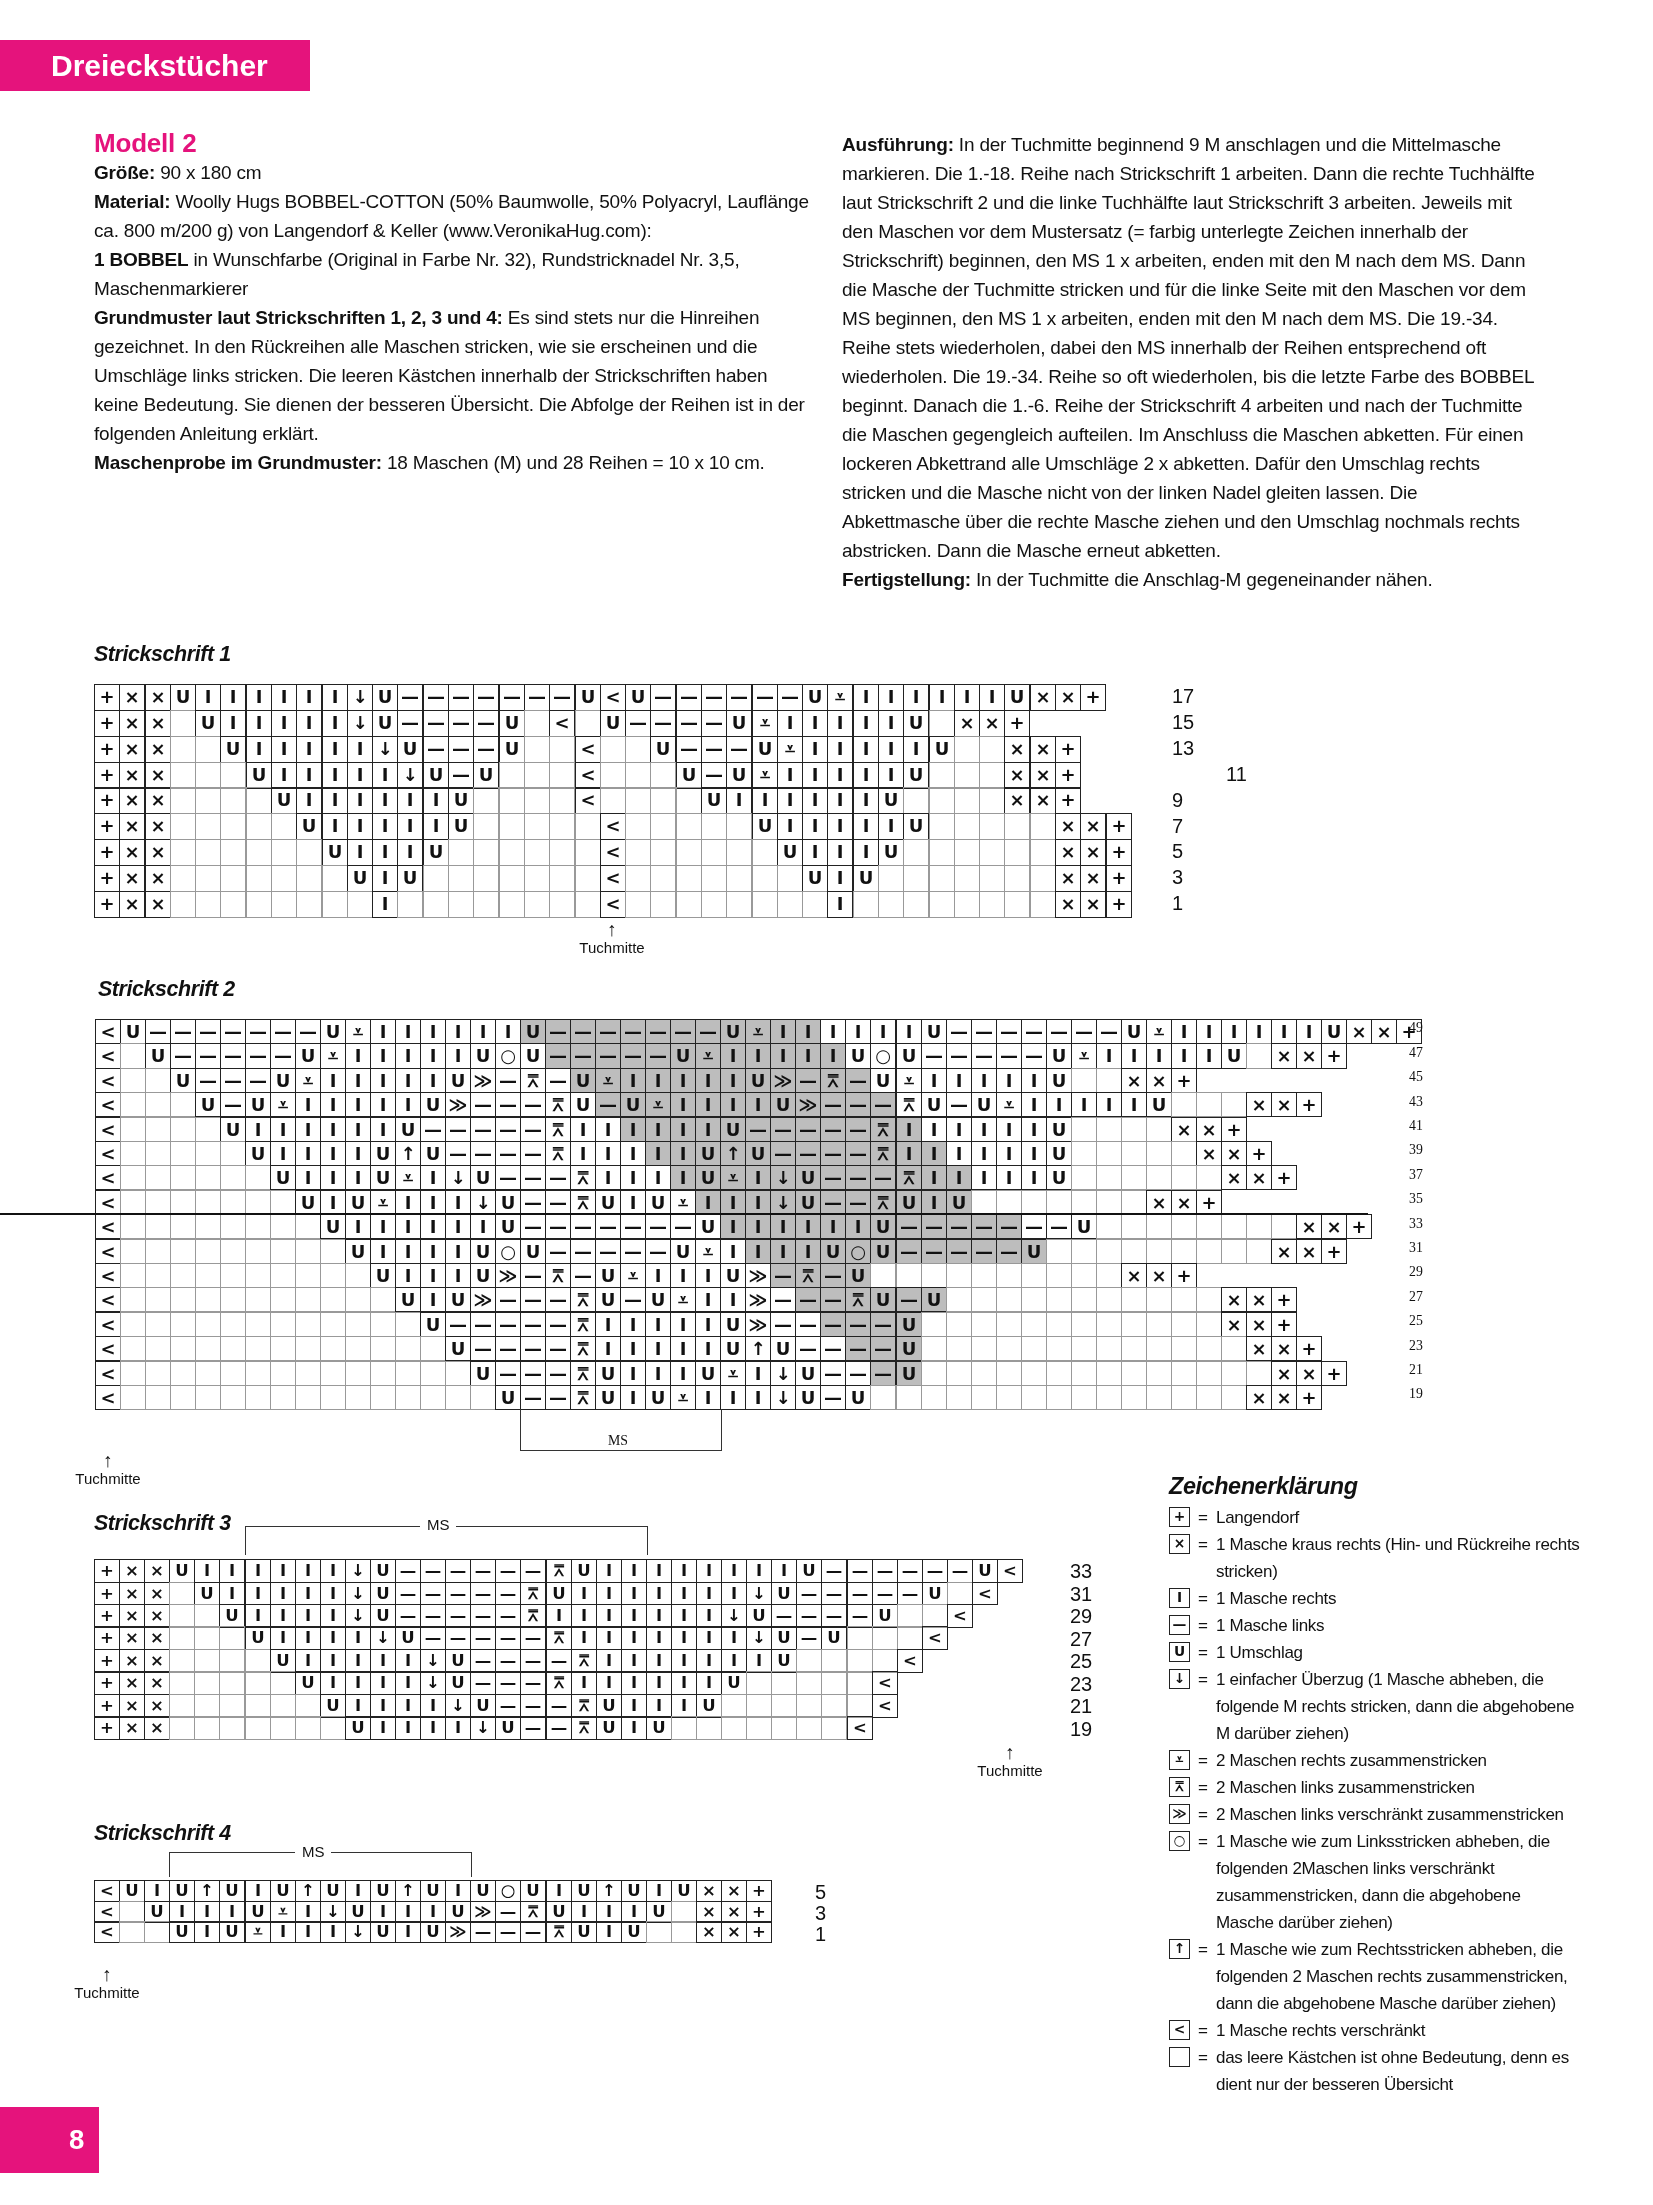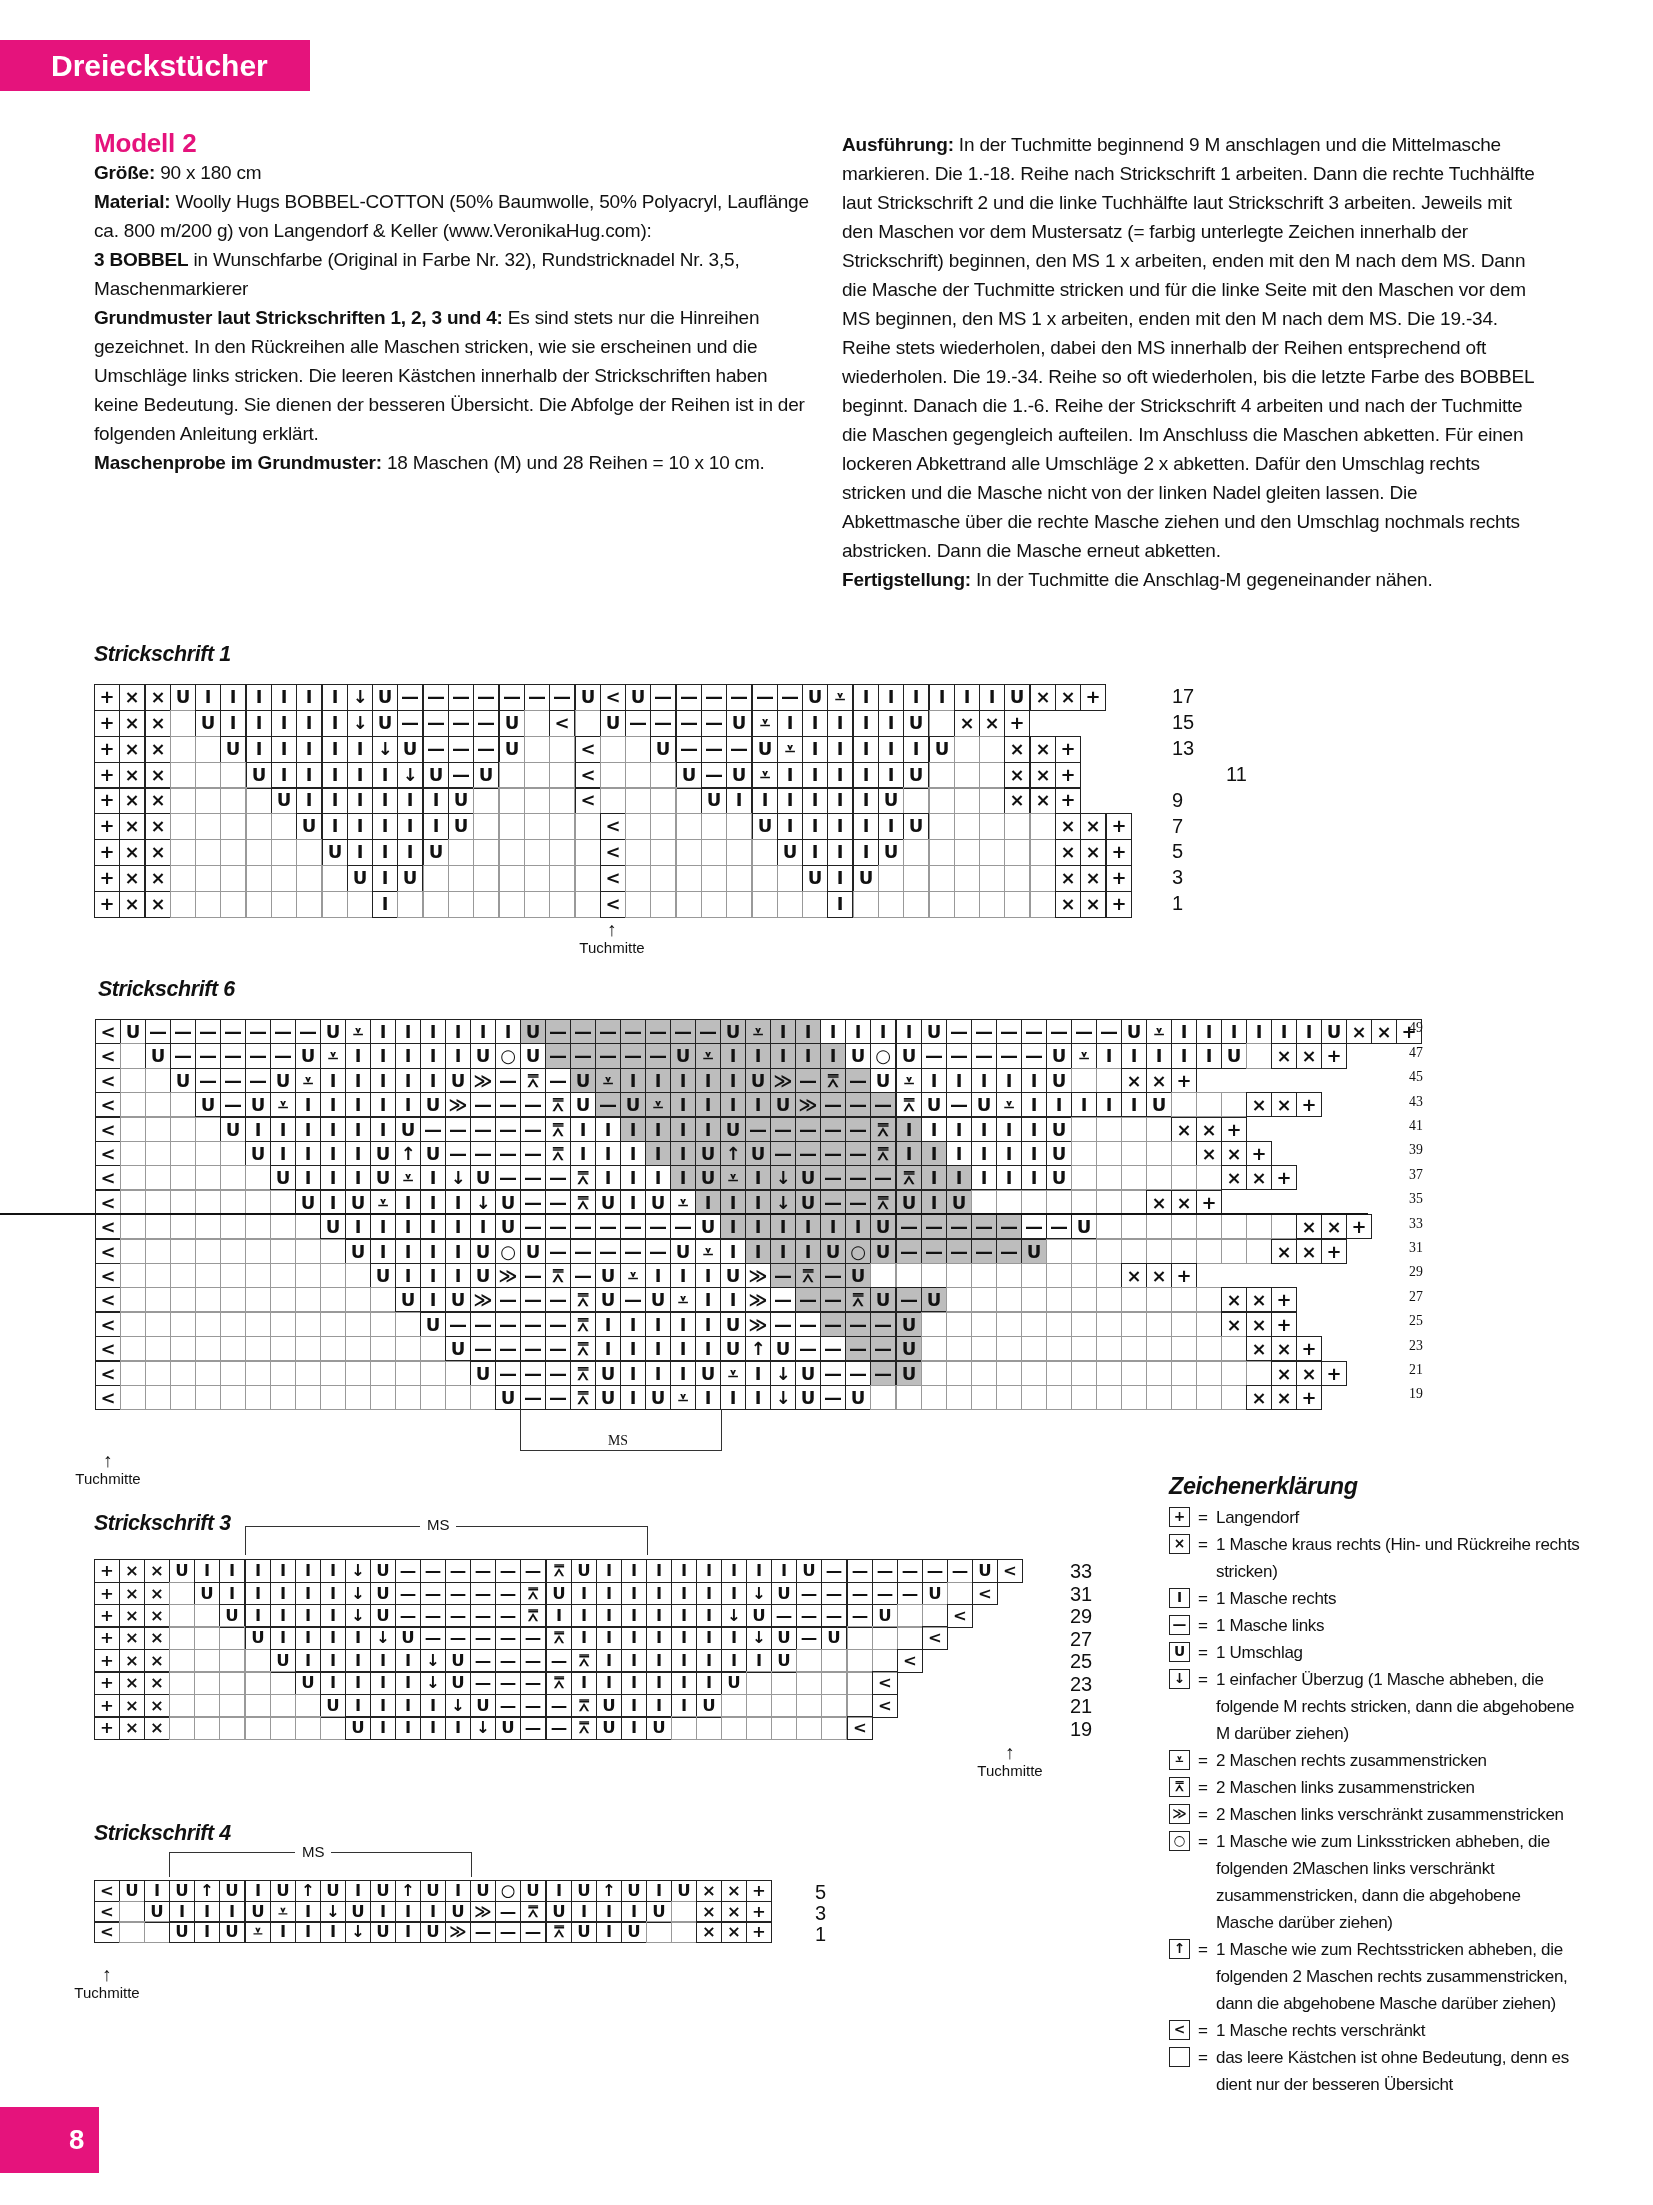--- a/index.html
+++ b/index.html
@@ -34,21 +34,21 @@
 </head>
 <body>
 
 <div class="section-tab">Dreieckstücher</div>
 
 <div class="col col-left">
   <div class="model-no">Modell 2</div>
   <div id="left-paras">
       <p><b>Größe:</b><span> 90 x 180 cm</span></p>
       <p><b>Material:</b><span> Woolly Hugs BOBBEL-COTTON (50% Baumwolle, 50% Polyacryl, Lauflänge ca. 800 m/200 g) von Langendorf &amp; Keller (www.VeronikaHug.com):</span></p>
-      <p><b>3 BOBBEL</b><span> in Wunschfarbe (Original in Farbe Nr. 32), Rundstricknadel Nr. 3,5, Maschenmarkierer</span></p>
+      <p><b>1 BOBBEL</b><span> in Wunschfarbe (Original in Farbe Nr. 32), Rundstricknadel Nr. 3,5, Maschenmarkierer</span></p>
       <p><b>Grundmuster laut Strickschriften 1, 2, 3 und 4:</b><span> Es sind stets nur die Hinreihen gezeichnet. In den Rückreihen alle Maschen stricken, wie sie erscheinen und die Umschläge links stricken. Die leeren Kästchen innerhalb der Strickschriften haben keine Bedeutung. Sie dienen der besseren Übersicht. Die Abfolge der Reihen ist in der folgenden Anleitung erklärt.</span></p>
       <p><b>Maschenprobe im Grundmuster:</b><span> 18 Maschen (M) und 28 Reihen = 10 x 10 cm.</span></p>
     </div>
 </div>
 
 <div class="col col-right">
   <div id="right-paras">
       <p><b>Ausführung:</b><span> In der Tuchmitte beginnend 9 M anschlagen und die Mittelmasche markieren. Die 1.-18. Reihe nach Strickschrift 1 arbeiten. Dann die rechte Tuchhälfte laut Strickschrift 2 und die linke Tuchhälfte laut Strickschrift 3 arbeiten. Jeweils mit den Maschen vor dem Mustersatz (= farbig unterlegte Zeichen innerhalb der Strickschrift) beginnen, den MS 1 x arbeiten, enden mit den M nach dem MS. Dann die Masche der Tuchmitte stricken und für die linke Seite mit den Maschen vor dem MS beginnen, den MS 1 x arbeiten, enden mit den M nach dem MS. Die 19.-34. Reihe stets wiederholen, dabei den MS innerhalb der Reihen entsprechend oft wiederholen. Die 19.-34. Reihe so oft wiederholen, bis die letzte Farbe des BOBBEL beginnt. Danach die 1.-6. Reihe der Strickschrift 4 arbeiten und nach der Tuchmitte die Maschen gegengleich aufteilen. Im Anschluss die Maschen abketten. Für einen lockeren Abkettrand alle Umschläge 2 x abketten. Dafür den Umschlag rechts stricken und die Masche nicht von der linken Nadel gleiten lassen. Die Abkettmasche über die rechte Masche ziehen und den Umschlag nochmals rechts abstricken. Dann die Masche erneut abketten.</span></p>
       <p><b>Fertigstellung:</b><span> In der Tuchmitte die Anschlag-M gegeneinander nähen.</span></p>
     </div>
@@ -419,21 +419,21 @@
     <div class="cell" style="left: 885px; top: 207px; width: 26px; height: 27px; font-size: 18px; line-height: 24.5px; border: 1px solid rgb(153, 153, 153);"></div>
     <div class="cell" style="left: 910px; top: 207px; width: 26px; height: 27px; font-size: 18px; line-height: 24.5px; border: 1px solid rgb(153, 153, 153);"></div>
     <div class="cell" style="left: 936px; top: 207px; width: 26px; height: 27px; font-size: 18px; line-height: 24.5px; border: 1px solid rgb(153, 153, 153);"></div>
     <div class="cell" style="left: 961px; top: 207px; width: 26px; height: 27px; font-size: 18px; line-height: 24.5px;">×</div>
     <div class="cell" style="left: 986px; top: 207px; width: 26px; height: 27px; font-size: 18px; line-height: 24.5px;">×</div>
     <div class="cell" style="left: 1012px; top: 207px; width: 26px; height: 27px; font-size: 18px; line-height: 24.5px;">+</div>
     <div class="rownum " style="left: 1078px; top: 208px;">1</div>
     <div class="tuch" style="left: 464px; top: 238px; width: 108px;"><span class="arr">↑</span><span>Tuchmitte</span></div>
   </div>
 
-<div class="chart-title" style="left:98px;top:977px;">Strickschrift 6</div>
+<div class="chart-title" style="left:98px;top:977px;">Strickschrift 2</div>
 <div class="grid" id="chart1" style="left: 95px; top: 1019px;">
     <div class="cell" style="left: 0px; top: 0px; width: 26px; height: 25.4px; font-size: 18px; line-height: 23px;">&lt;</div>
     <div class="cell" style="left: 25px; top: 0px; width: 26px; height: 25.4px; font-size: 18px; line-height: 23px;">U</div>
     <div class="cell" style="left: 50px; top: 0px; width: 26px; height: 25.4px; font-size: 18px; line-height: 23px;">—</div>
     <div class="cell" style="left: 75px; top: 0px; width: 26px; height: 25.4px; font-size: 18px; line-height: 23px;">—</div>
     <div class="cell" style="left: 100px; top: 0px; width: 26px; height: 25.4px; font-size: 18px; line-height: 23px;">—</div>
     <div class="cell" style="left: 125px; top: 0px; width: 26px; height: 25.4px; font-size: 18px; line-height: 23px;">—</div>
     <div class="cell" style="left: 150px; top: 0px; width: 26px; height: 25.4px; font-size: 18px; line-height: 23px;">—</div>
     <div class="cell" style="left: 175px; top: 0px; width: 26px; height: 25.4px; font-size: 18px; line-height: 23px;">—</div>
     <div class="cell" style="left: 200px; top: 0px; width: 26px; height: 25.4px; font-size: 18px; line-height: 23px;">—</div>

